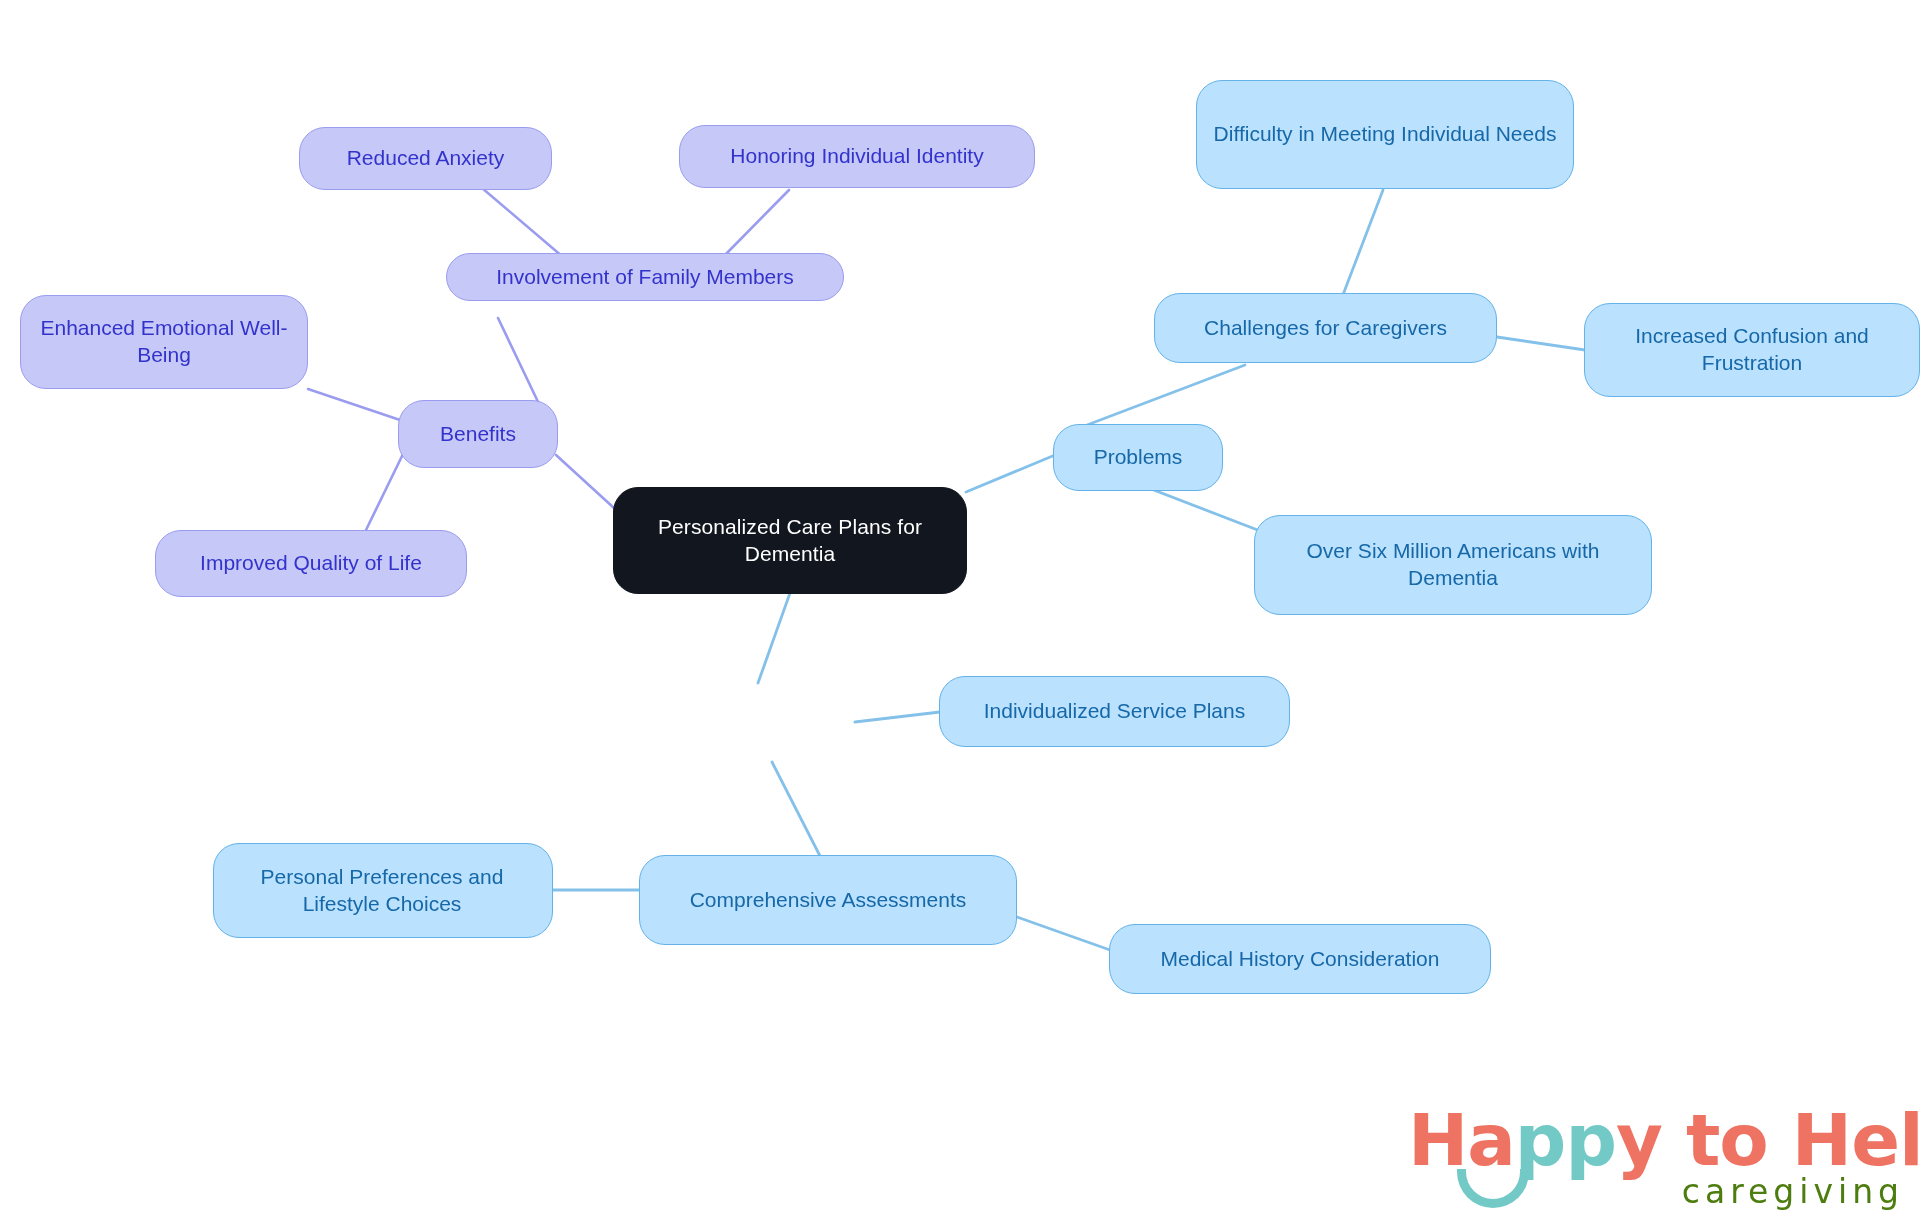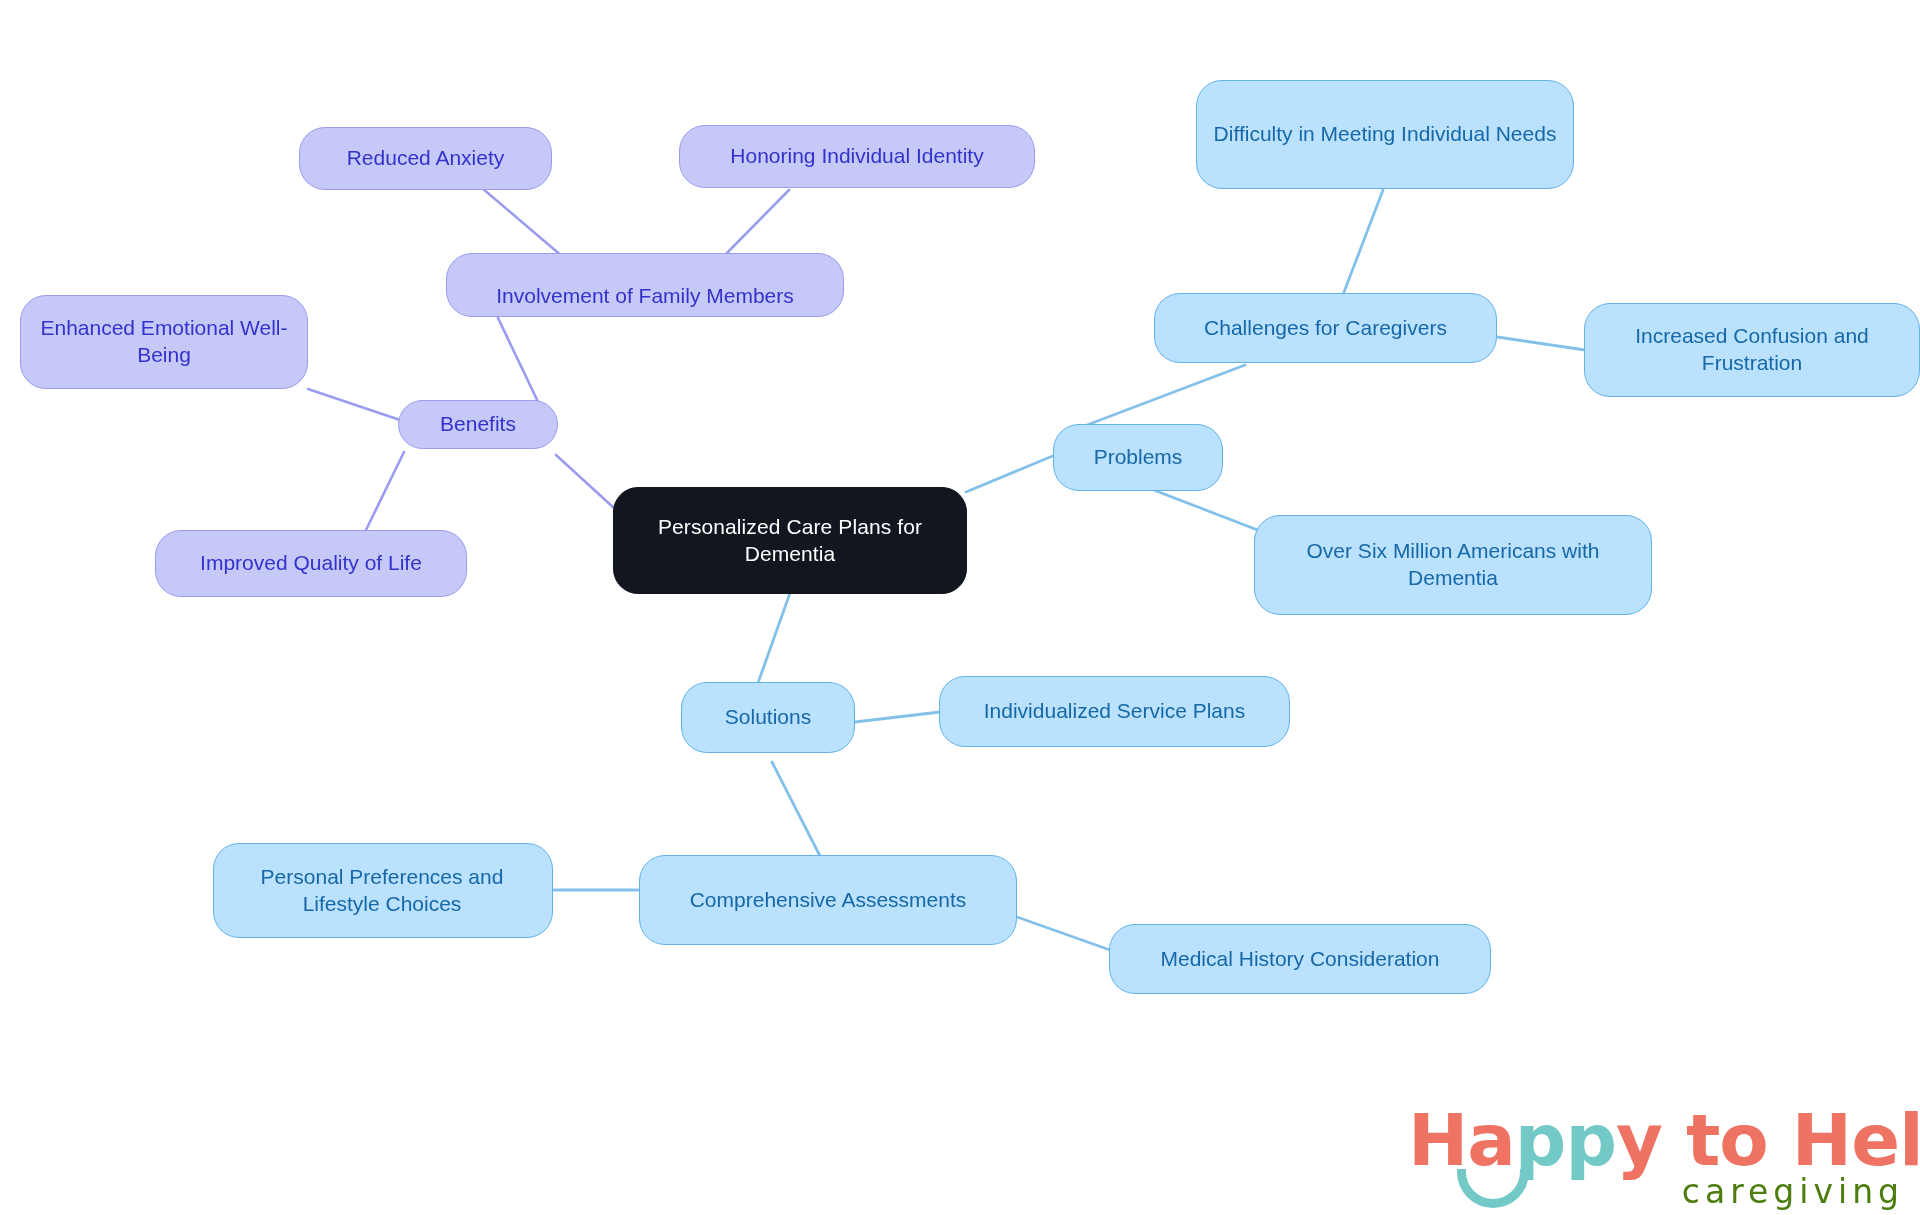--- a/index.html
+++ b/index.html
@@ -137,33 +137,33 @@
       <line x1="772" y1="762" x2="820" y2="856"></line>
       <line x1="640" y1="890" x2="553" y2="890"></line>
       <line x1="1017" y1="917" x2="1110" y2="950"></line>
     </g>
   </svg>
 
   <div class="node root" style="left:613px; top:487px; width:354px; height:107px;">
     <span>Personalized Care Plans for Dementia</span>
   </div>
 
-  <div class="node purple" style="left:398px; top:400px; width:160px; height:49px;text-align:right;">
+  <div class="node purple" style="left:398px; top:400px; width:160px; height:68px;text-align:right;">
     <span>Benefits</span>
   </div>
 
   <div class="node purple" style="left:299px; top:127px; width:253px; height:63px;">
     <span>Reduced Anxiety</span>
   </div>
 
   <div class="node purple" style="left:679px; top:125px; width:356px; height:63px;">
     <span>Honoring Individual Identity</span>
   </div>
 
-  <div class="node purple" style="left:446px; top:253px; width:398px; height:64px;align-items:flex-end;">
+  <div class="node purple" style="left:446px; top:253px; width:398px; height:48px;">
     <span>Involvement of Family Members</span>
   </div>
 
   <div class="node purple" style="left:20px; top:295px; width:288px; height:94px;">
     <span>Enhanced Emotional Well-Being</span>
   </div>
 
   <div class="node purple" style="left:155px; top:530px; width:312px; height:67px;align-items:center;">
     <span>Improved Quality of Life</span>
   </div>
@@ -181,23 +181,20 @@
   </div>
 
   <div class="node blue" style="left:1584px; top:303px; width:336px; height:94px;">
     <span>Increased Confusion and Frustration</span>
   </div>
 
   <div class="node blue" style="left:1254px; top:515px; width:398px; height:100px;">
     <span>Over Six Million Americans with Dementia</span>
   </div>
 
-  <div class="node blue" style="left:681px; top:682px; width:174px; height:71px;">
-    <span>Solutions</span>
-  </div>
 
   <div class="node blue" style="left:939px; top:676px; width:351px; height:71px;">
     <span>Individualized Service Plans</span>
   </div>
 
   <div class="node blue" style="left:639px; top:855px; width:378px; height:90px;">
     <span>Comprehensive Assessments</span>
   </div>
 
   <div class="node blue" style="left:213px; top:843px; width:340px; height:95px;padding-left:12px;">

